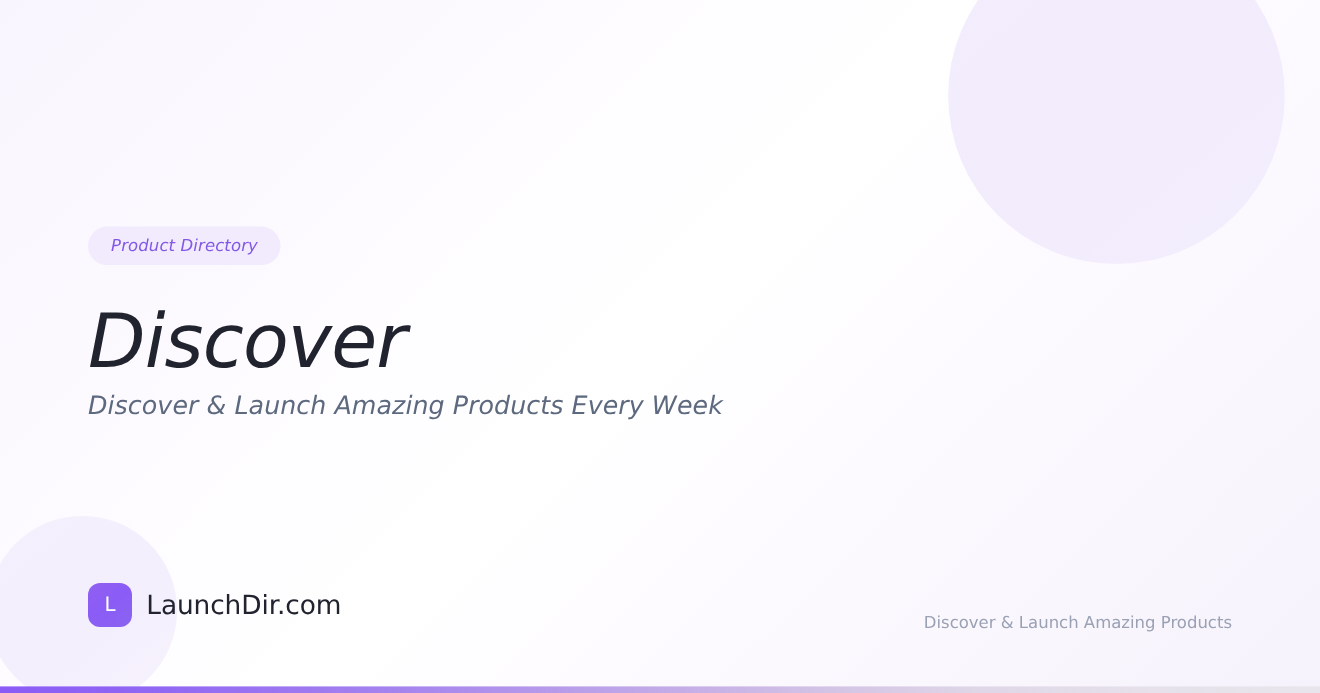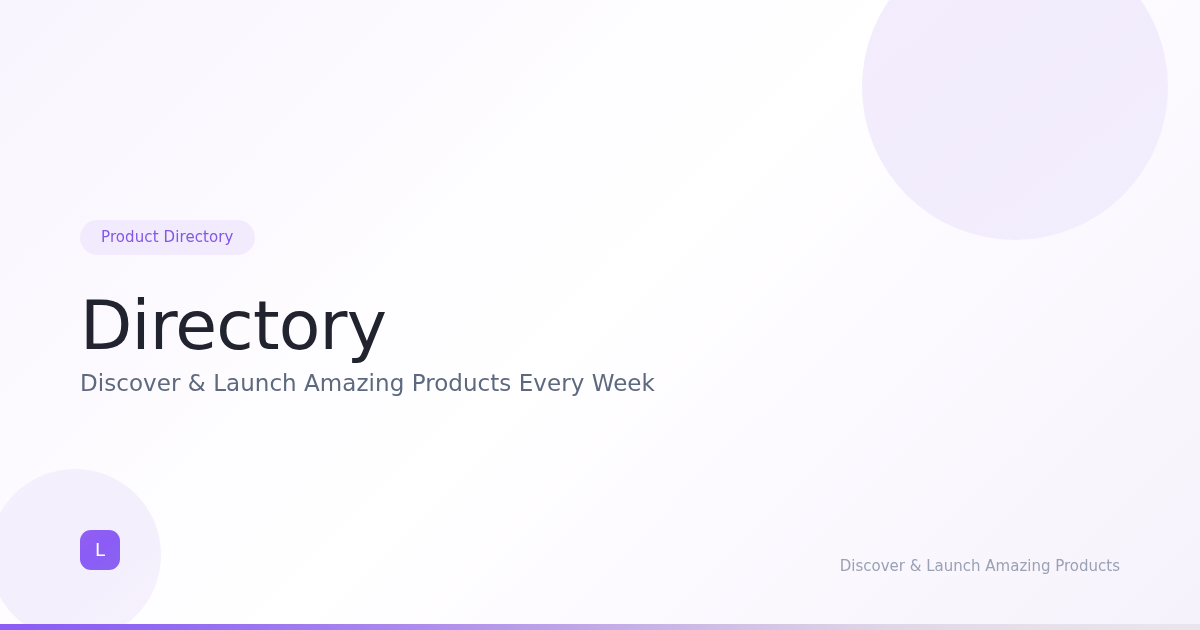--- a/index.html
+++ b/index.html
@@ -54,22 +54,23 @@
     left: -11px;
     top: 469px;
     background: linear-gradient(140deg, #f4effd 0%, #f3eefc 60%, #f6f2fd 100%);
     opacity: 0.95;
   }
 
   
   .content {
     position: absolute;
     left: 80px;
-    top: 220px;
+    top: 206px;
     z-index: 3;
+    font-style: italic;
   }
 
   .badge {
     display: inline-flex;
     align-items: center;
     justify-content: center;
     height: 35px;
     padding: 0 21px;
     border-radius: 999px;
     background: #f2ebfd;
@@ -173,27 +174,28 @@
 </head>
 <body>
 
 <div class="og-card">
 
   <div class="blob blob-top-right"></div>
   <div class="blob blob-bottom-left"></div>
 
   <div class="content">
     <div class="badge">Product Directory</div>
-    <h1 class="headline">Directory</h1>
+    <h1 class="headline">Discover</h1>
     <p class="subhead">Discover &amp; Launch Amazing Products Every Week</p>
   </div>
 
   <div class="footer">
     <div class="brand">
       <div class="brand-mark">
         <span>L</span>
       </div>
+      <span class="brand-name">LaunchDir.com</span>
     </div>
     <span class="footer-tagline">Discover &amp; Launch Amazing Products</span>
   </div>
 
   <div class="accent-bar"></div>
 </div>
 
 </body></html>

